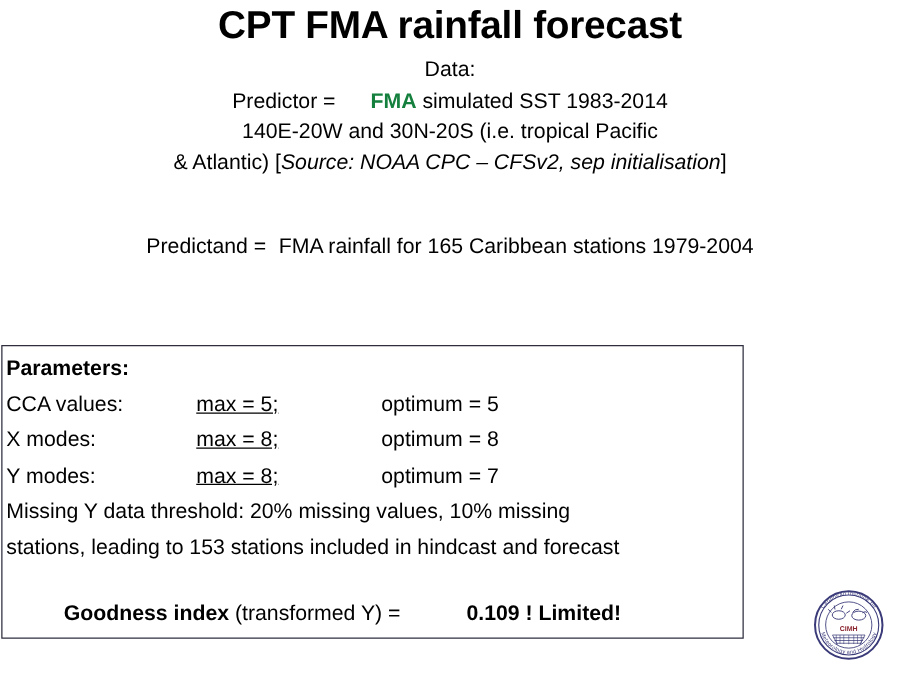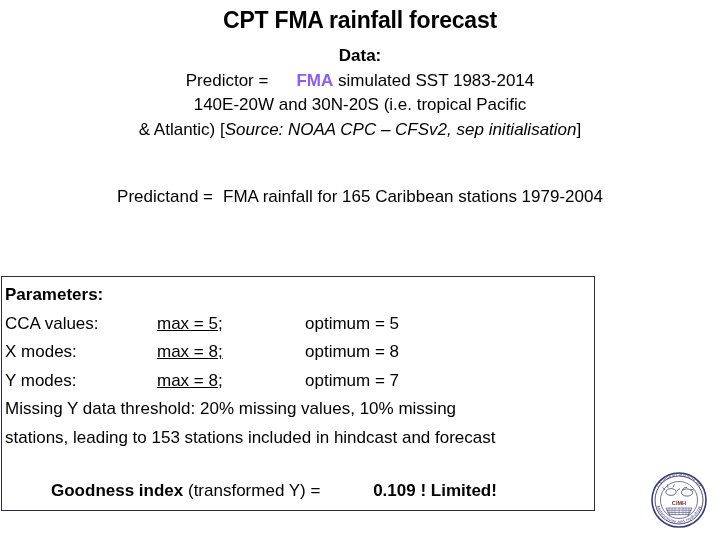--- a/index.html
+++ b/index.html
@@ -23,45 +23,45 @@
     height: 540px;
   }
 
   
   .slide-title {
     position: absolute;
     top: 6px;
     left: 0;
     width: 720px;
     text-align: center;
-    font-size: 23px;
+    font-size: 31px;
     font-weight: bold;
     letter-spacing: -0.2px;
     line-height: 28px;
     white-space: nowrap;
   }
 
   
   .data-block {
     position: absolute;
     top: 44px;
     left: 0;
     width: 720px;
     text-align: center;
     font-size: 17px;
     line-height: 24.5px;
   }
   .data-block .line {
     white-space: nowrap;
   }
   .data-heading {
-    font-weight: bold;
+    font-weight: normal;
   }
   .hl-red {
-    color: #8b5cf6;
+    color: #15803d;
     font-weight: bold;
   }
   .spacer-wide {
     display: inline-block;
     width: 28px;
   }
   .italic {
     font-style: italic;
   }
 

